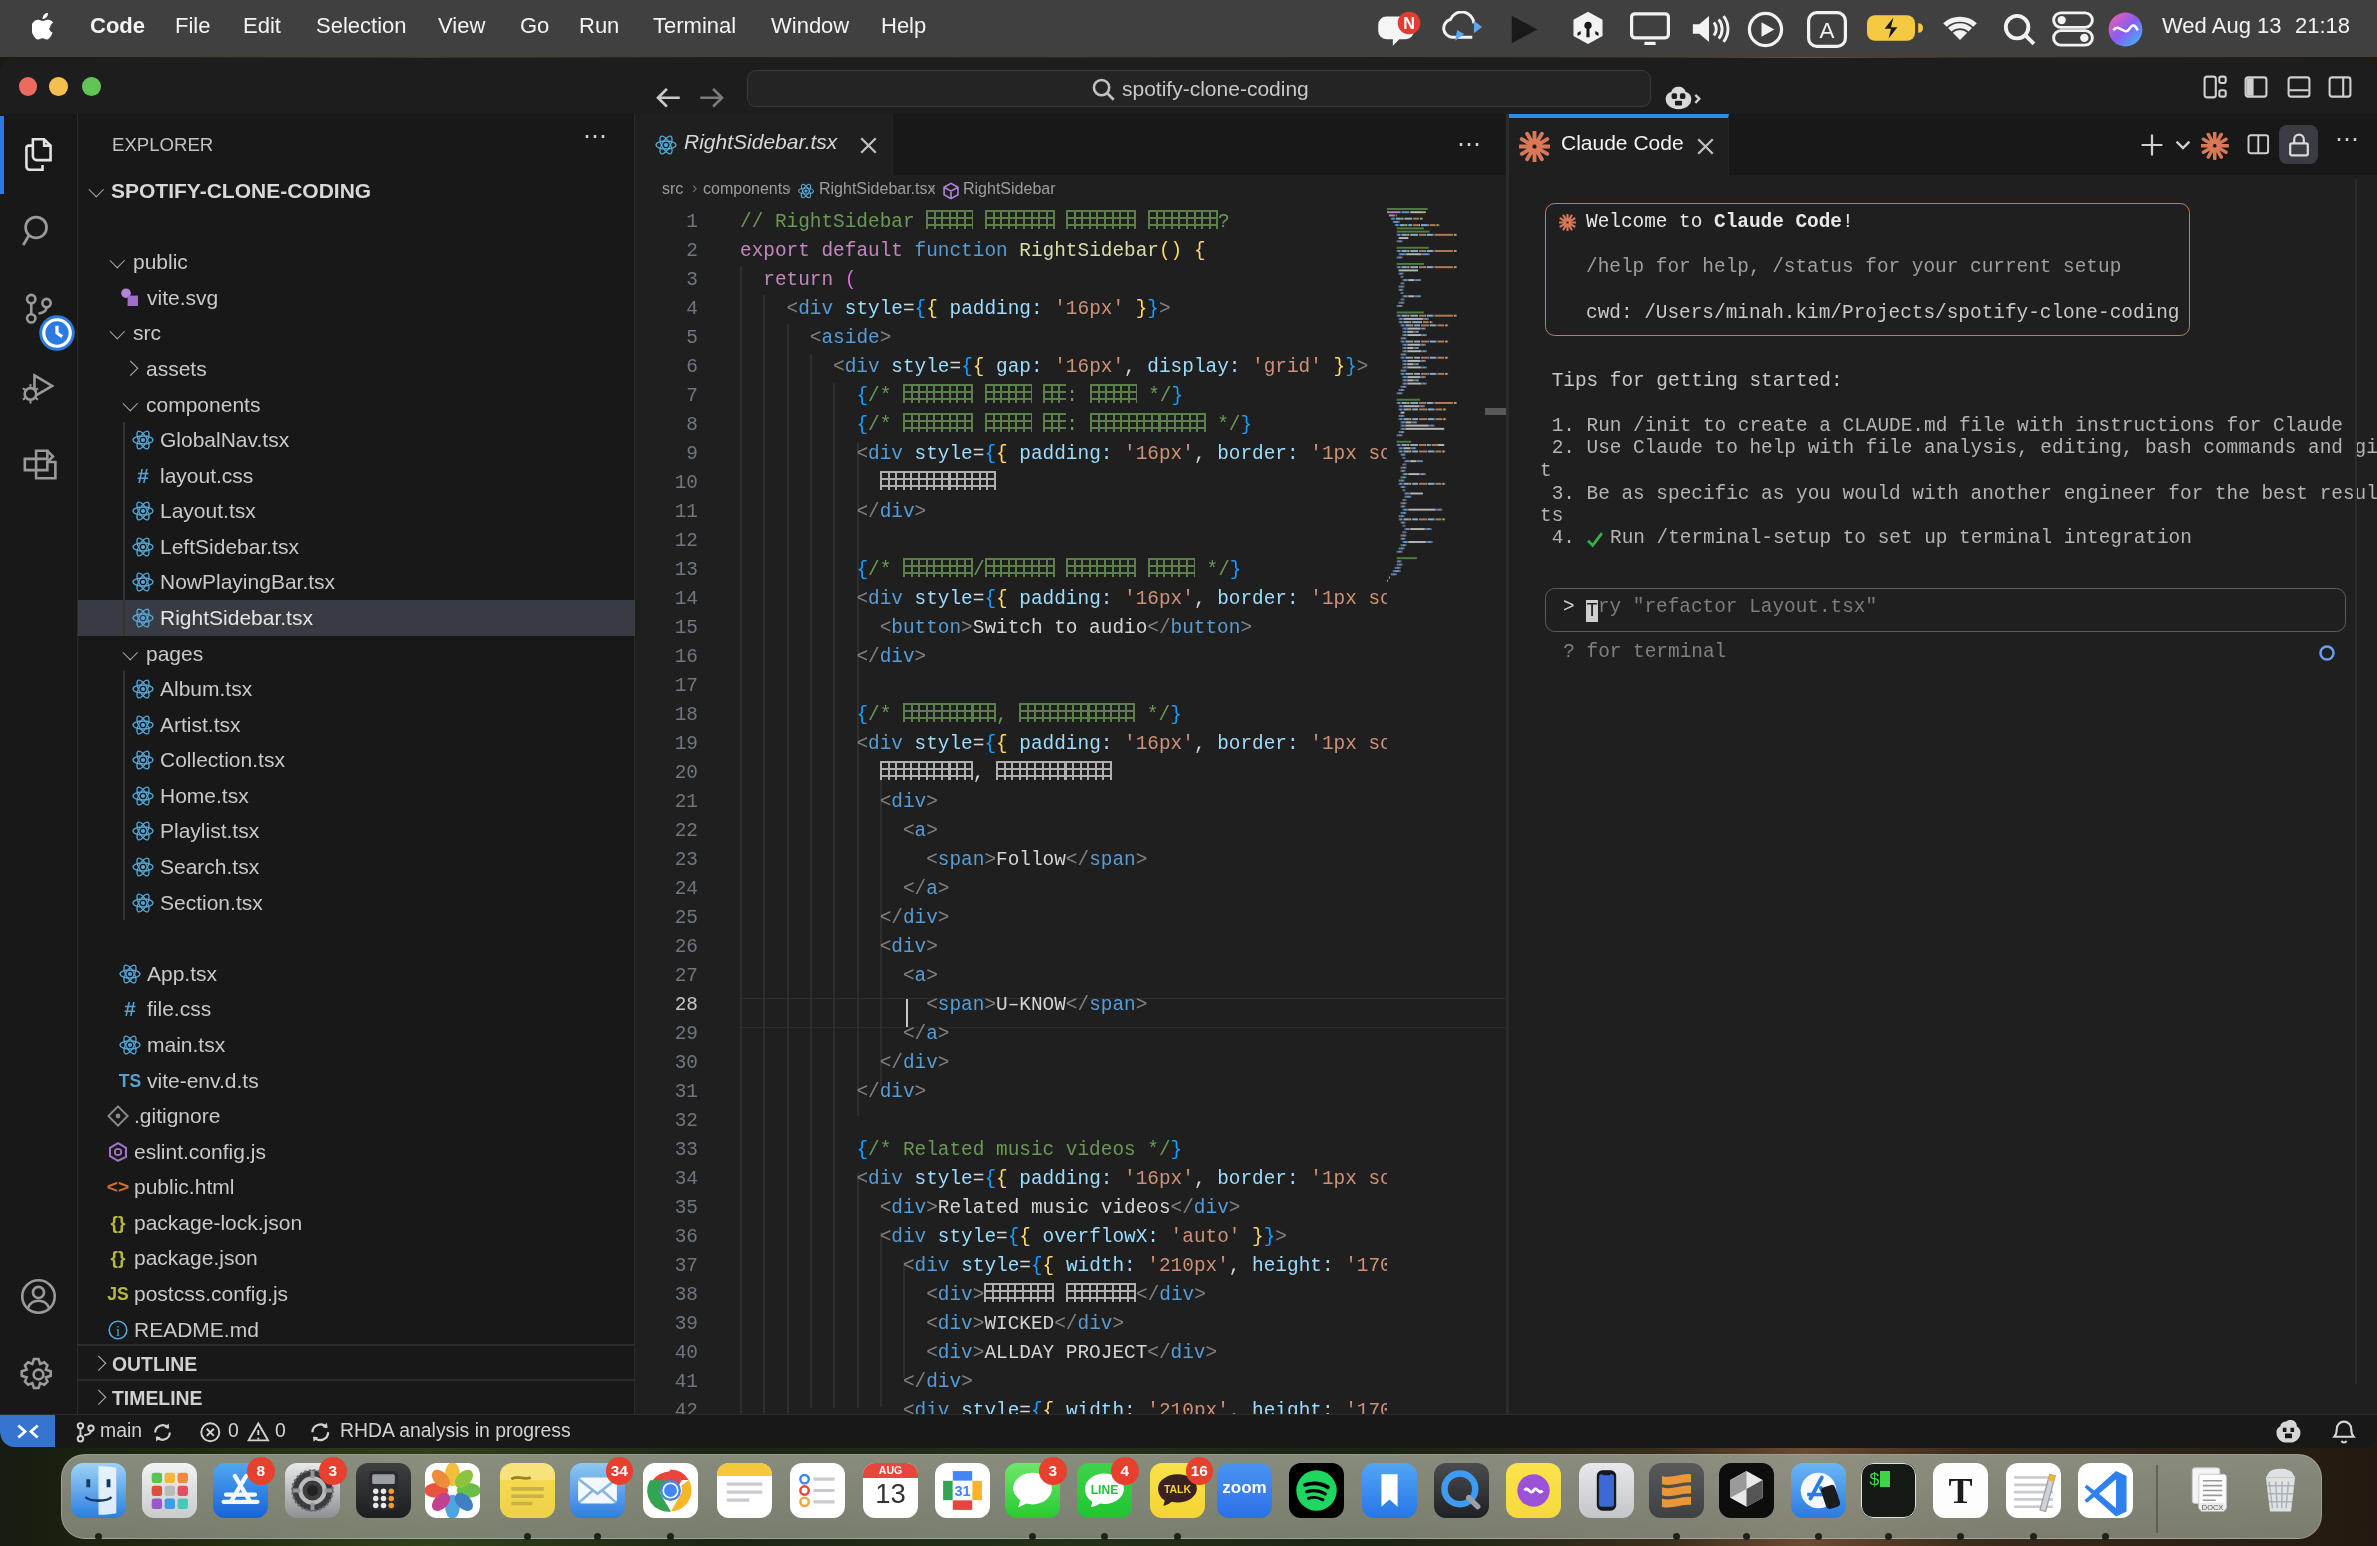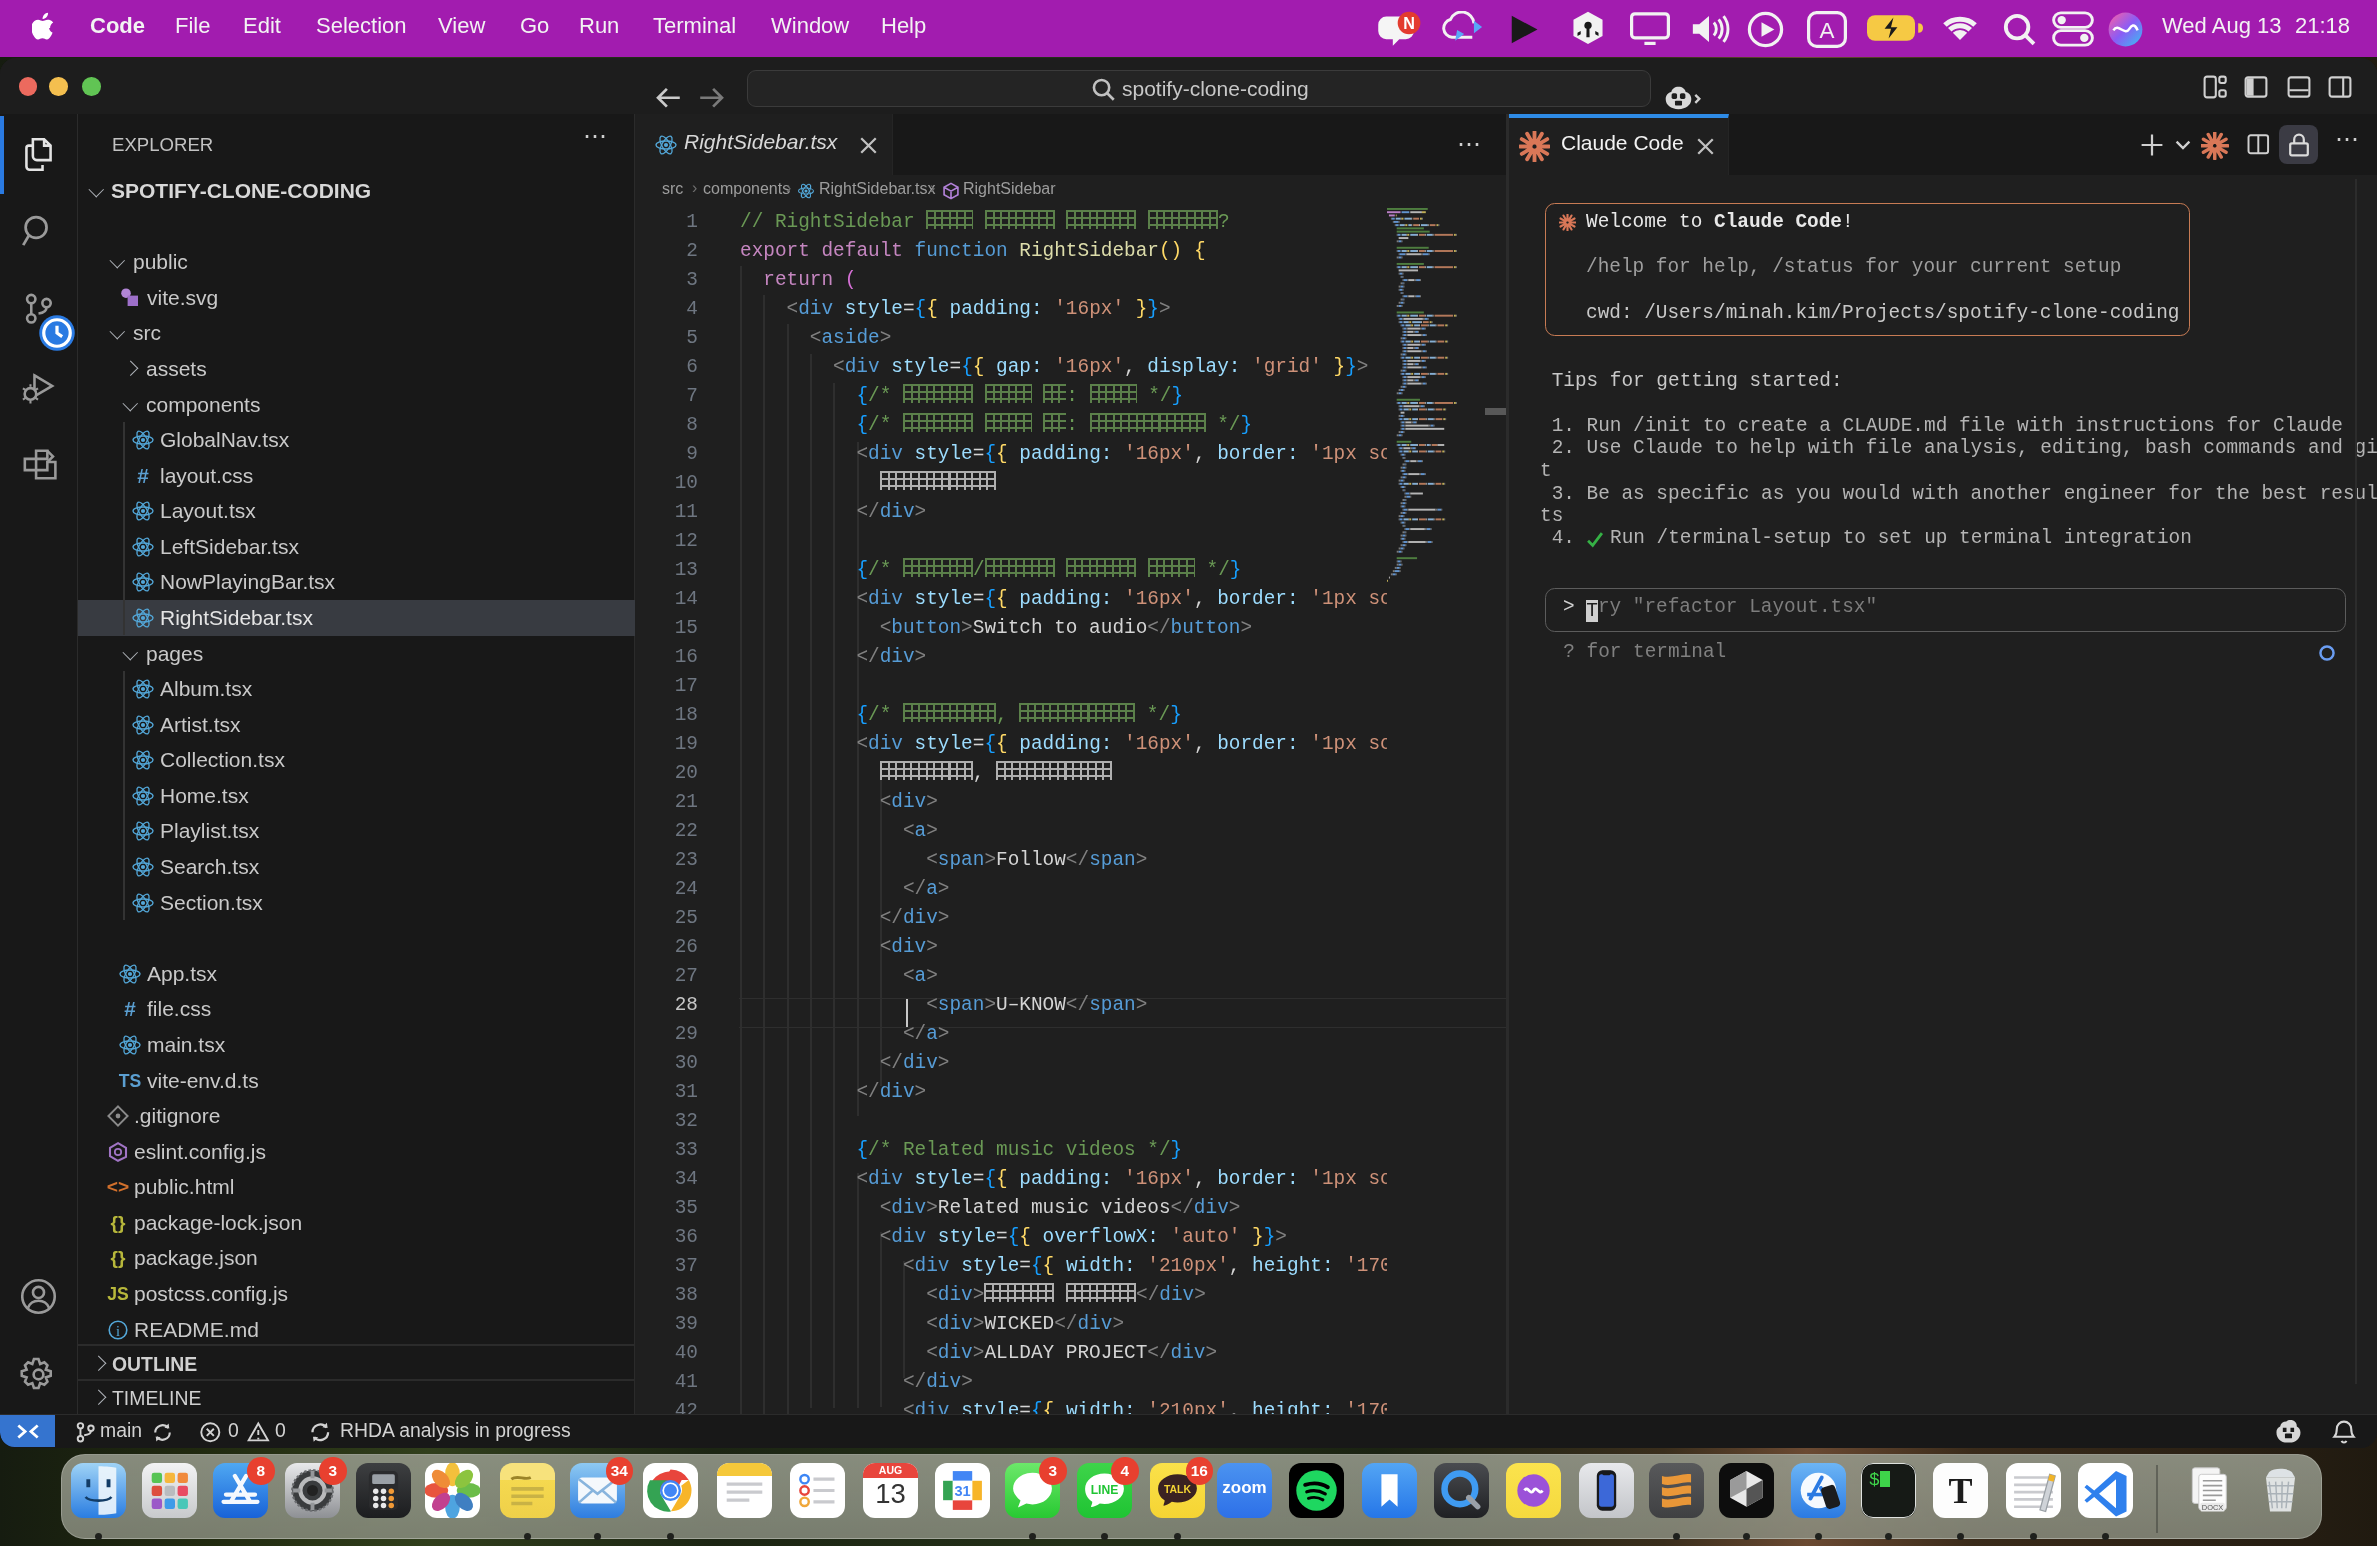--- a/index.html
+++ b/index.html
@@ -1,18 +1,18 @@
 <!DOCTYPE html>
 <html style="font-size:13px"><head><meta charset="utf-8">
 <style>
 *{margin:0;padding:0;box-sizing:border-box}
 html,body{width:2377px;height:1546px;overflow:hidden;background:#1f1f1f}
 body{font-family:"Liberation Sans",sans-serif;color:#ccc;position:relative}
 #desktop{position:absolute;inset:0;background:linear-gradient(90deg,#161c10,#20290f 8%,#313f1c 18%,#1c2513 30%,#243018 45%,#1b2312 58%,#3a2e1c 70%,#6b4a32 76%,#3a2b1a 83%,#201a10)}
-#menubar{position:absolute;left:0;top:0;width:2377px;height:57px;background:#a21caf;color:#f3f3f3;font-size:22px}
+#menubar{position:absolute;left:0;top:0;width:2377px;height:57px;background:#404040;color:#f3f3f3;font-size:22px}
 .mitem{position:absolute;top:13px;white-space:nowrap}
 #win{position:absolute;left:0;top:58px;width:2377px;height:1390px;background:#1f1f1f;border-radius:16px 16px 16px 16px;overflow:hidden}
 #titlebar{position:absolute;left:0;top:0;width:2377px;height:56px;background:#1d1d1d}
 .tl{position:absolute;top:19.4px;width:18.6px;height:18.6px;border-radius:50%}
 #cmdbox{position:absolute;left:747px;top:12px;width:904px;height:37px;background:#242424;border:1.6px solid #3b3b3b;border-radius:9px;color:#c8c8c8;font-size:21px}
 #main{position:absolute;left:0;top:56px;width:2377px;height:1300px}
 #actbar{position:absolute;left:0;top:0;width:78px;height:1300px;background:#181818;border-right:1.6px solid #2b2b2b}
 #sidebar{position:absolute;left:78px;top:0;width:557px;height:1300px;background:#181818;border-right:1.6px solid #2b2b2b;font-size:21px}
 #editor{position:absolute;left:635px;top:0;width:871px;height:1300px;background:#1f1f1f}
 #claude{position:absolute;left:1506px;top:0;width:872px;height:1300px;background:#1f1f1f;border-left:3.2px solid #2b2b2b}
@@ -426,21 +426,21 @@
    <div style="position:absolute;left:45px;top:308px;width:1.6px;height:213px;background:#333"></div>
    <div style="position:absolute;left:45px;top:557px;width:1.6px;height:249px;background:#333"></div>
    <div style="position:absolute;left:0;top:1230px;width:557px;height:1.6px;background:#2b2b2b"></div>
    <div class="trow" style="top:1232px">
           <b class="cvr" style="left:14.6px"></b>
           <span class="tt" style="left:34px;font-weight:bold;color:#d0d0d0;font-size:19.4px">OUTLINE</span>
         </div>
    <div style="position:absolute;left:0;top:1265px;width:557px;height:1.6px;background:#2b2b2b"></div>
    <div class="trow" style="top:1266px">
           <b class="cvr" style="left:14.6px"></b>
-          <span class="tt" style="left:34px;font-weight:normal;color:#d0d0d0;font-size:19.4px">TIMELINE</span>
+          <span class="tt" style="left:34px;font-weight:bold;color:#d0d0d0;font-size:19.4px">TIMELINE</span>
         </div>
   </div>
   <div id="editor">
    <div style="position:absolute;left:0;top:0;width:871px;height:61px;background:#181818"></div>
    <div style="position:absolute;left:0;top:0;width:258px;height:61px;background:#1f1f1f;border-right:1.6px solid #252525">
      <svg class="fi" style="left:19.4px;top:18.6px" viewBox="0 0 30 30">
             <use href="#react"></use>
           </svg>
      <span style="position:absolute;left:49px;top:16px;font-size:21px;font-style:italic;color:#d8d8d8">RightSidebar.tsx</span>
      <svg style="position:absolute;left:223px;top:21px" width="21" height="21" viewBox="0 0 13 13">

